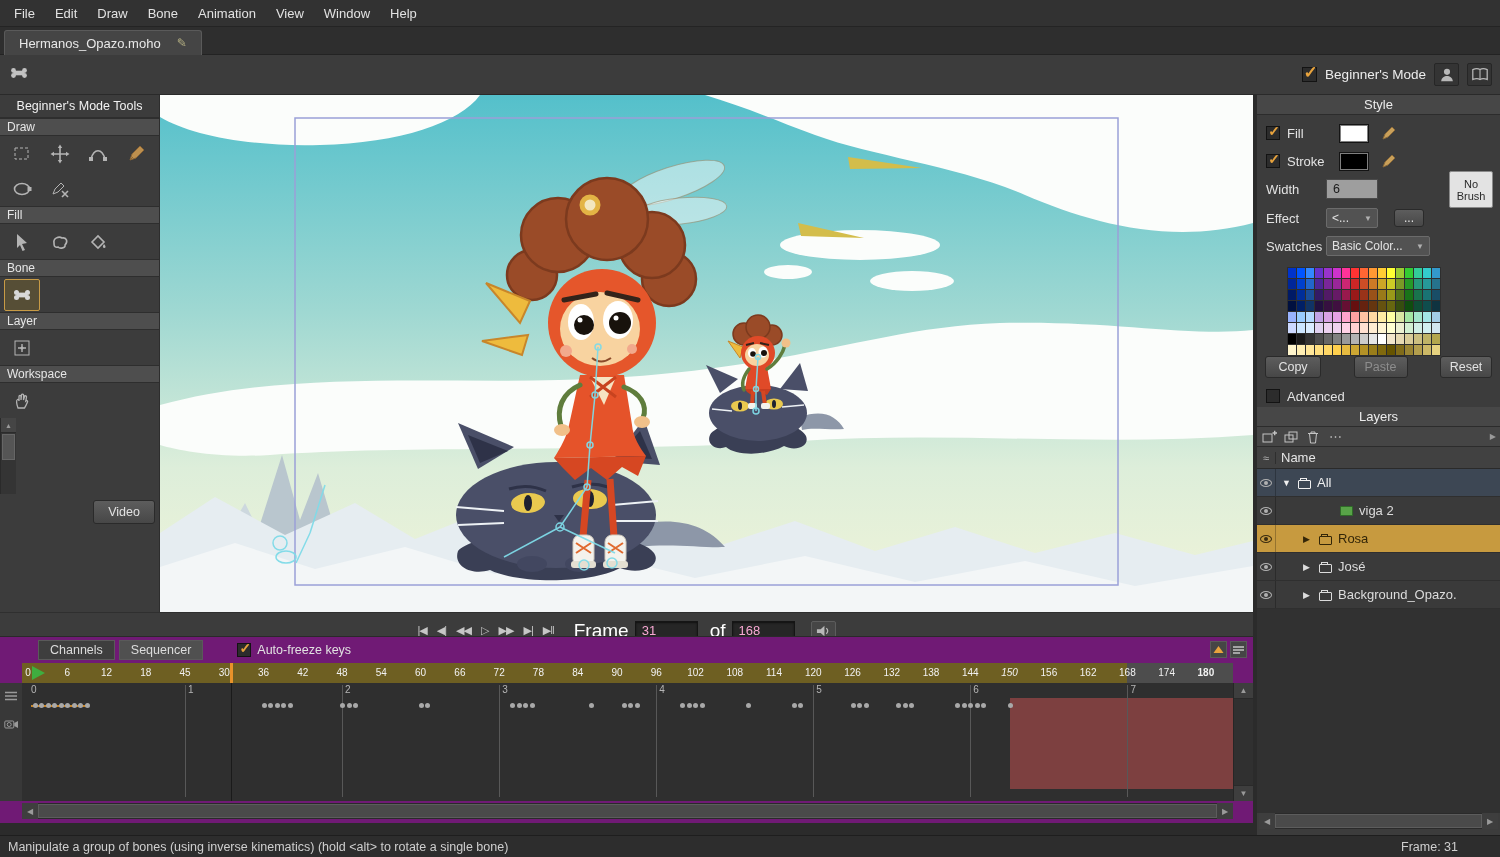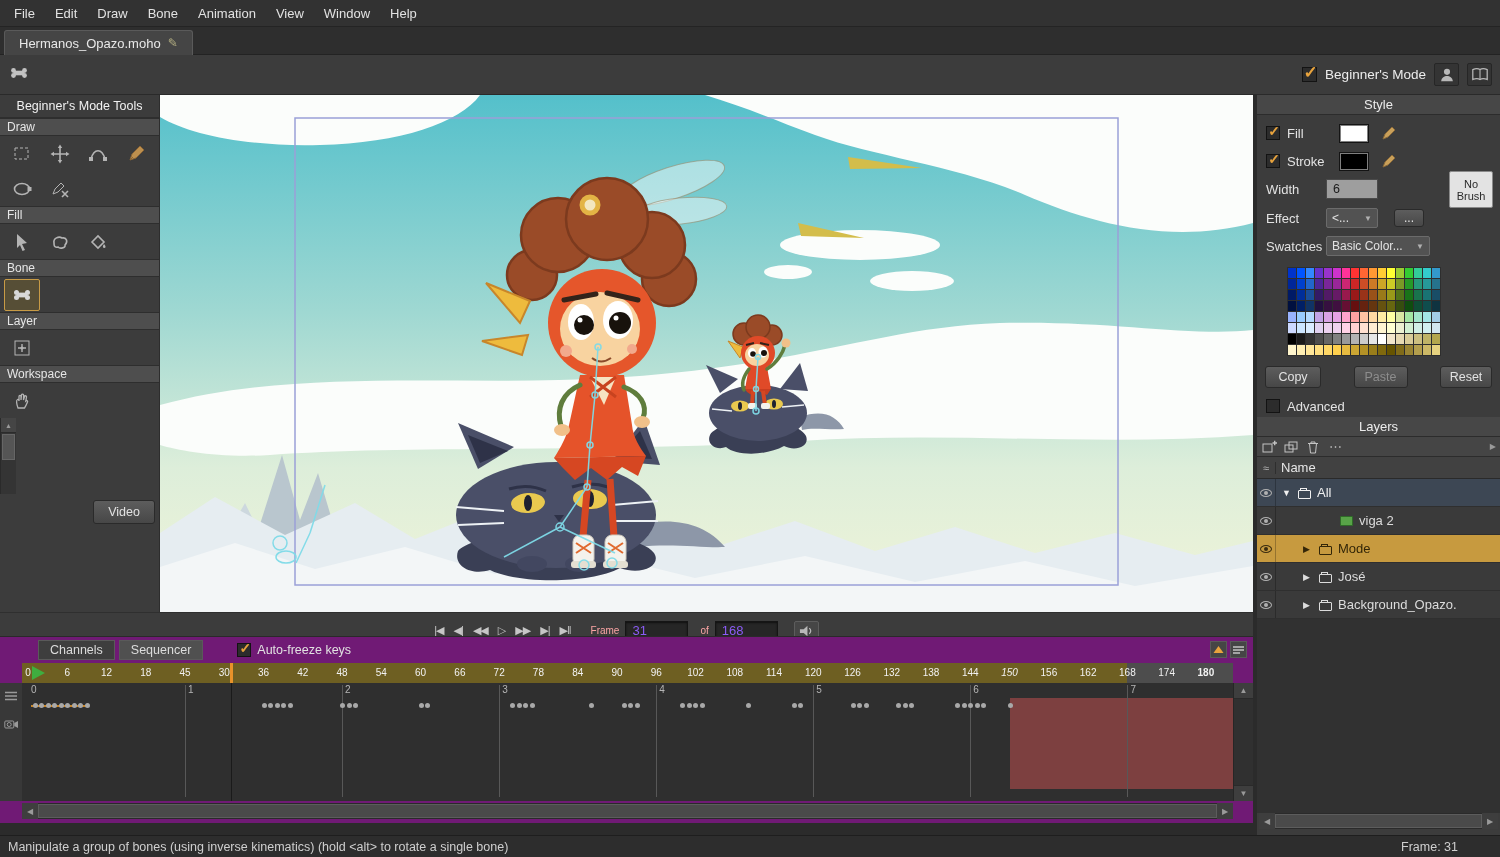--- a/index.html
+++ b/index.html
@@ -2,21 +2,21 @@
 <html style="--accent-orange: #e8a33d; --selection-outline: #9aa0d8; --timeline-red: #7d4040; --ruler-olive: #6e5f22; --layer-selected-orange: #c79a3f; --layer-selected-slate: #3d4754;"><head>
 <meta charset="utf-8">
 <style>
 *{margin:0;padding:0;box-sizing:border-box}
 html,body{width:1500px;height:857px}
 body{background:#2b2b2b;font-family:"Liberation Sans",sans-serif;position:relative;overflow:hidden;color:#ddd}
 
 #menu-bar{position:absolute;left:0;top:0;width:1500px;height:27px;background:#323232;display:flex;align-items:center;padding-left:4px;border-bottom:1px solid #242424}
 .menu-item{padding:5px 10px;font-size:13px;color:#e2e2e2}
 #tab-bar{position:absolute;left:0;top:27px;width:1500px;height:28px;background:#2e2e2e;border-bottom:1px solid #232323}
-.doc-tab{position:absolute;left:4px;top:3px;height:25px;background:#454545;border:1px solid #5a5a5a;border-bottom:none;border-radius:3px 3px 0 0;display:flex;align-items:center;gap:7px;font-size:13px;color:#e8e8e8;padding:0 14px}
+.doc-tab{position:absolute;left:4px;top:3px;height:25px;background:#454545;border:1px solid #5a5a5a;border-bottom:none;border-radius:3px 3px 0 0;display:flex;align-items:center;gap:16px;font-size:13px;color:#e8e8e8;padding:0 14px}
 .pencil{color:#b5b083;font-size:12px}
 #app-toolbar{position:absolute;left:0;top:55px;width:1500px;height:40px;background:#3c3c3c;border-bottom:1px solid #2a2a2a;display:flex;align-items:center;padding:0 8px}
 .toolbar-right{margin-left:auto;display:flex;align-items:center;gap:8px}
 .tb-btn{width:25px;height:23px;background:#343434;border:1px solid #262626;border-radius:2px;display:flex;align-items:center;justify-content:center}
 
 .cb{width:14px;height:14px;background:#2c2c2c;border:1px solid #131313;display:inline-flex;align-items:center;justify-content:center;flex:none}
 .cb .check{color:var(--accent-orange,#e8a33d);font-weight:bold;font-size:14px;line-height:1;transform:translate(1px,-2px)}
 .cb.big{width:15px;height:15px}.cb.big .check{font-size:17px}
 .cb.empty .check{visibility:hidden}
 
@@ -34,22 +34,22 @@
 .video-row{display:flex;justify-content:flex-end;padding:6px 4px 0 0}
 .btn{background:linear-gradient(#5d5d5d,#474747);border:1px solid #2a2a2a;border-radius:3px;color:#e2e2e2;font-size:12.5px;display:flex;align-items:center;justify-content:center}
 .video-btn{width:62px;height:24px}
 
 #canvas{position:absolute;left:160px;top:95px;width:1093px;height:517px;background:#555}
 #canvas svg{display:block}
 
 #playback{position:absolute;left:0;top:612px;width:1253px;height:36px;background:#3c3c3c;border-top:1px solid #2f2f2f;display:flex;align-items:center;justify-content:center}
 #transport{display:flex;align-items:center;gap:10px;margin-right:14px}
 .transport-btn{color:#c6c6c6;font-size:11px;letter-spacing:-1px;white-space:nowrap}
-.frame-label{font-size:10px;color:#fca5a5;margin:12px 6px}
-.num-field{width:63px;height:20px;background:#262626;border:1px solid #151515;box-shadow:inset 0 1px 2px rgba(0,0,0,.6);color:#8b5cf6;font-size:13px;display:flex;align-items:center;padding-left:6px;margin-right:6px}
+.frame-label{font-size:19px;color:#ffffff;margin:12px 6px}
+.num-field{width:63px;height:20px;background:#262626;border:1px solid #151515;box-shadow:inset 0 1px 2px rgba(0,0,0,.6);color:#f9a8d4;font-size:13px;display:flex;align-items:center;padding-left:6px;margin-right:6px}
 .speaker-btn{width:25px;height:19px;background:#464646;border:1px solid #5d5d5d;border-radius:2px;display:flex;align-items:center;justify-content:center;margin-left:10px}
 
 #timeline{position:absolute;left:0;top:636px;width:1253px;height:187px;background:#701a75;border-top:1px solid #2a2a2a}
 .tl-header{height:26px;display:flex;align-items:center;position:relative;padding-left:38px;gap:4px}
 .tl-tab{height:20px;padding:0 11px;display:flex;align-items:center;font-size:12.5px;background:#3e3e3e;border:1px solid #5a5a5a;color:#dcdcdc}
 .tl-tab.active{background:#505050}
 .tl-check{display:flex;align-items:center;gap:6px;margin-left:30px;font-size:12.5px;color:#e2e2e2}
 .tl-header-right{position:absolute;right:6px;top:4px;display:flex;gap:3px}
 .tl-hbtn{width:17px;height:17px;background:#454545;border:1px solid #5a5a5a;display:flex;align-items:center;justify-content:center}
 .tl-ruler{position:absolute;left:22px;top:26px;width:1211px;height:20px;background:#4d4d4d;overflow:hidden}
@@ -82,21 +82,21 @@
 .cb-lbl{width:52px;margin-left:7px;font-size:13px;color:#e2e2e2}
 .color-swatch{width:30px;height:19px;border:1px solid #141414;box-shadow:inset 0 0 0 1px #808080}
 .pen-icn{margin-left:12px;display:flex}
 .width-input{width:52px;height:20px;background:#9e9e9e;border:1px solid #4a4a4a;color:#1a1a1a;font-size:12.5px;display:flex;align-items:center;padding-left:6px}
 .no-brush{position:absolute;right:7px;top:56px;width:44px;height:37px;background:#e3e3e3;border:1px solid #8a8a8a;border-radius:2px;color:#2a2a2a;font-size:11px;line-height:12px;display:flex;align-items:center;justify-content:center;text-align:center}
 .dd{height:20px;background:#525252;border:1px solid #6b6b6b;border-radius:2px;display:flex;align-items:center;justify-content:space-between;padding:0 5px;font-size:12px;color:#e2e2e2}
 .dd .caret{font-size:8px;color:#b0b0b0;margin-left:5px}
 .dots-btn{width:30px;height:18px;margin-left:16px;font-size:12px}
 #palette{display:grid;grid-template-columns:repeat(17,8px);grid-auto-rows:10px;gap:1px;margin:8px 0 0 30px;background:#2e2e2e;padding:1px;width:max-content}
 .swatch{width:8px;height:10px}
-.style-buttons{display:flex;justify-content:space-between;padding:0 8px;margin-top:10px}
+.style-buttons{display:flex;justify-content:space-between;padding:0 8px;}
 .style-buttons .btn{height:22px;font-size:12.5px}
 .btn.disabled{color:#8d8d8d}
 .advanced-row{display:flex;align-items:center;gap:7px;padding-left:9px;margin-top:9px;height:18px;font-size:13px;color:#e2e2e2}
 .layers-toolbar{height:20px;background:#454545;border-bottom:1px solid #2c2c2c;display:flex;align-items:center;gap:5px;padding:0 4px;flex:none}
 .lt-icn{display:flex;align-items:center;justify-content:center;width:17px;height:16px}
 .lt-right{margin-left:auto;font-size:8px;color:#9a9a9a}
 .name-header{height:22px;background:#414141;border-bottom:1px solid #2a2a2a;display:flex;align-items:center;font-size:13px;color:#e6e6e6;flex:none}
 .name-header .wavecell{width:19px;display:flex;align-items:center;justify-content:center;color:#b0b0b0;font-size:11px;border-right:1px solid #2e2e2e}
 .name-header .nh-lbl{padding-left:5px}
 #layers-list{flex:none}
@@ -857,21 +857,21 @@
           <div class="l-label">viga 2</div>
         </div>
       </div>
       <div class="layer-row hl-orange">
         <div class="eye-cell">
           <div class="eye"></div>
         </div>
         <div class="layer-main" style="padding-left: 27px;">
           <div class="tri">▶</div>
           <div class="licon folder"></div>
-          <div class="l-label">Mode</div>
+          <div class="l-label">Rosa</div>
         </div>
       </div>
       <div class="layer-row">
         <div class="eye-cell">
           <div class="eye"></div>
         </div>
         <div class="layer-main" style="padding-left: 27px;">
           <div class="tri">▶</div>
           <div class="licon folder"></div>
           <div class="l-label">José</div>

